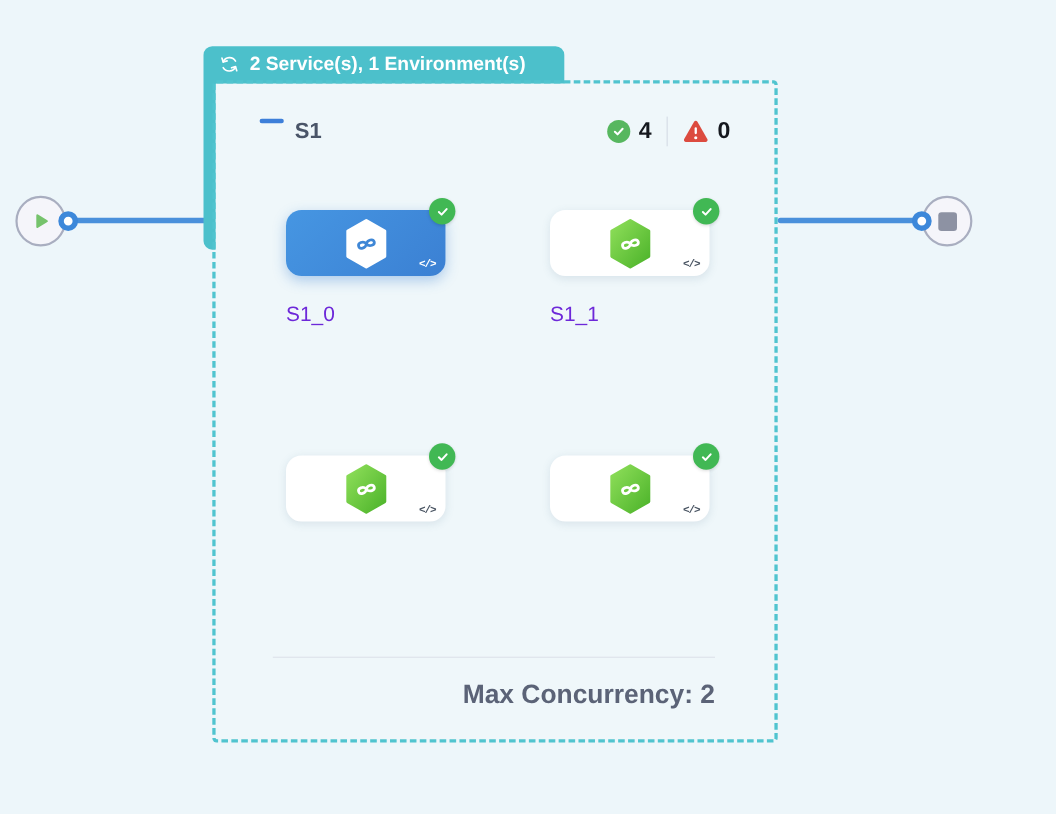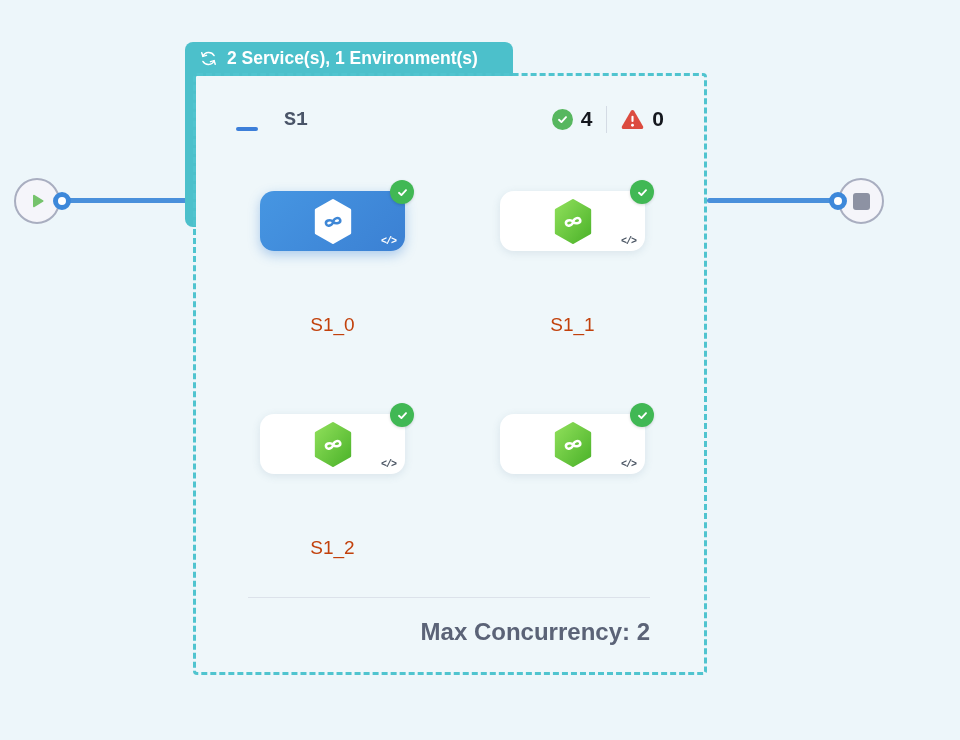--- a/index.html
+++ b/index.html
@@ -46,21 +46,21 @@
     border:3px dashed #50c4cf; border-radius:4px;
     background:#eff7fa; background-clip:padding-box;
     z-index:3;
   }
 
   
   .group-header {
     position:absolute; left:40px; right:40px; top:28px; height:30px;
     display:flex; align-items:center; justify-content:space-between;
   }
-  .gh-left { display:flex; align-items:flex-end; gap:26px;font-family:Liberation Mono, monospace; }
+  .gh-left { display:flex; align-items:flex-start; gap:10px; }
   .collapse-dash { width:22px; height:4px; border-radius:2px; background:#3d7fd9; cursor:pointer; }
   .group-title { font-size:20px; font-weight:600; color:#4a5568; }
   .gh-right { display:flex; align-items:center; gap:8px; }
   .status-circle { width:21px; height:21px; border-radius:50%; background:#57b75f;
                    display:flex; align-items:center; justify-content:center; }
   .count { font-size:21px; font-weight:600; color:#15181e; }
   .v-sep { width:1px; height:27px; background:#d4dbe4; margin:0 6px; }
 
   
   .cell { position:absolute; width:145px; }
@@ -77,21 +77,21 @@
     background:linear-gradient(135deg,#4696e2,#3b80d3);
     box-shadow:0 4px 12px rgba(60,128,211,.38);
   }
   .code-glyph { position:absolute; right:9px; bottom:4px;
     font-family:"Liberation Mono", monospace; font-size:10px; font-weight:700;
     letter-spacing:-1px; color:#4a5563; }
   .card.selected .code-glyph { color:#fff; }
   .check-badge { position:absolute; top:-11px; right:-9px; width:24px; height:24px;
     border-radius:50%; background:#41b854; display:flex; align-items:center;
     justify-content:center; box-shadow:0 1px 3px rgba(0,0,0,.15); }
-  .cell-label { margin-top:63px; text-align:center; font-size:19px; color:#c2410c; }
+  .cell-label { margin-top:25px; text-align:left; font-size:19px; color:#6d28d9; }
 
   
   .group-divider { position:absolute; left:52px; right:54px; top:521px; height:1px; background:#dce2ea; }
   .max-concurrency { position:absolute; right:54px; top:542px;
     font-size:24px; font-weight:700; color:#5b6377; }
 </style>
 </head>
 <body>
 
 <div class="flow">
@@ -193,21 +193,20 @@
             <path d="M23 24 C 21 20.3, 15.3 20.8, 15.3 24.2 C 15.3 27.6, 21 28.1, 23 24.4 C 25 20.7, 30.7 21.2, 30.7 24.6 C 30.7 27.8, 25 28.3, 23 24.4" fill="none" stroke="#ffffff" stroke-width="2.6" stroke-linecap="round"></path>
           </g>
         </svg>
         <span class="check-badge">
           <svg width="13" height="13" viewBox="0 0 24 24" fill="none" stroke="#fff" stroke-width="3.4" stroke-linecap="round" stroke-linejoin="round">
             <path d="M5.5 12.5 L10 16.8 L18.5 7.5"></path>
           </svg>
         </span>
         <span class="code-glyph">&lt;/&gt;</span>
       </div>
-      <div class="cell-label">S1_2</div>
     </div>
 
     <div class="cell cell-3">
       <div class="card">
         <svg width="44" height="47" viewBox="0 0 46 48">
           <defs>
               <linearGradient id="hexg3" x1="0" y1="0" x2="1" y2="1">
             <stop offset="0" stop-color="#8fdf5a"></stop>
                 <stop offset="1" stop-color="#4cb32a"></stop>
           </linearGradient>

